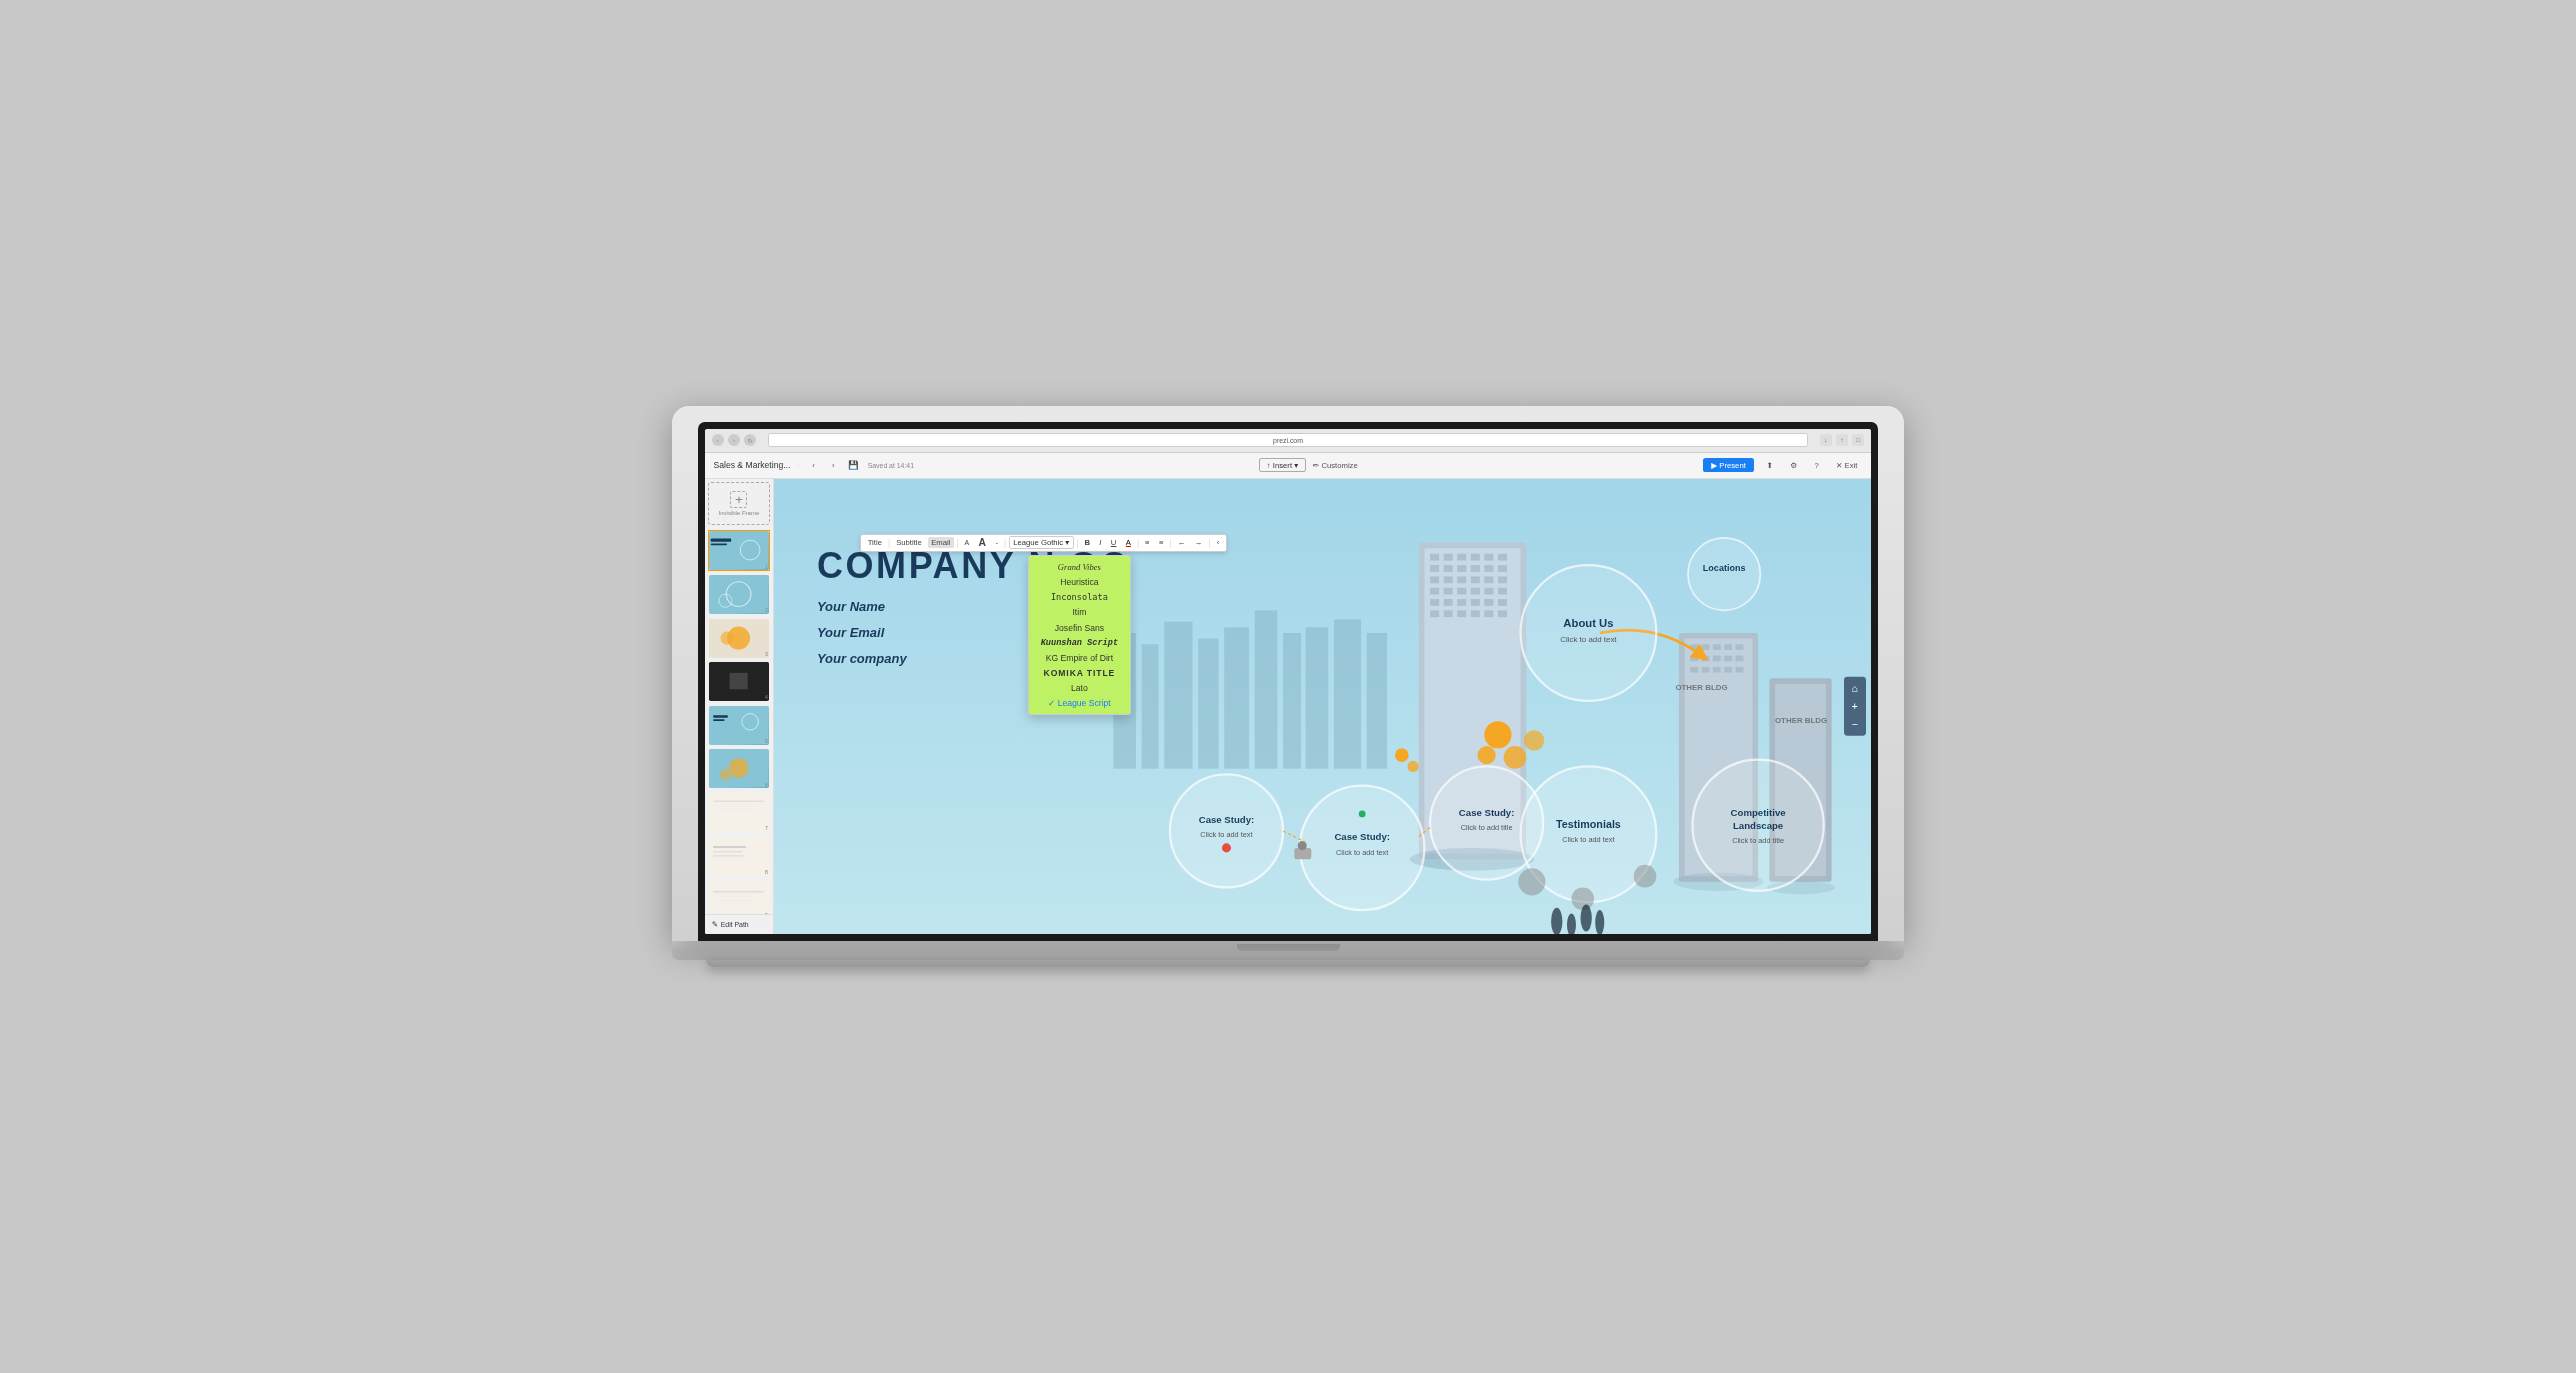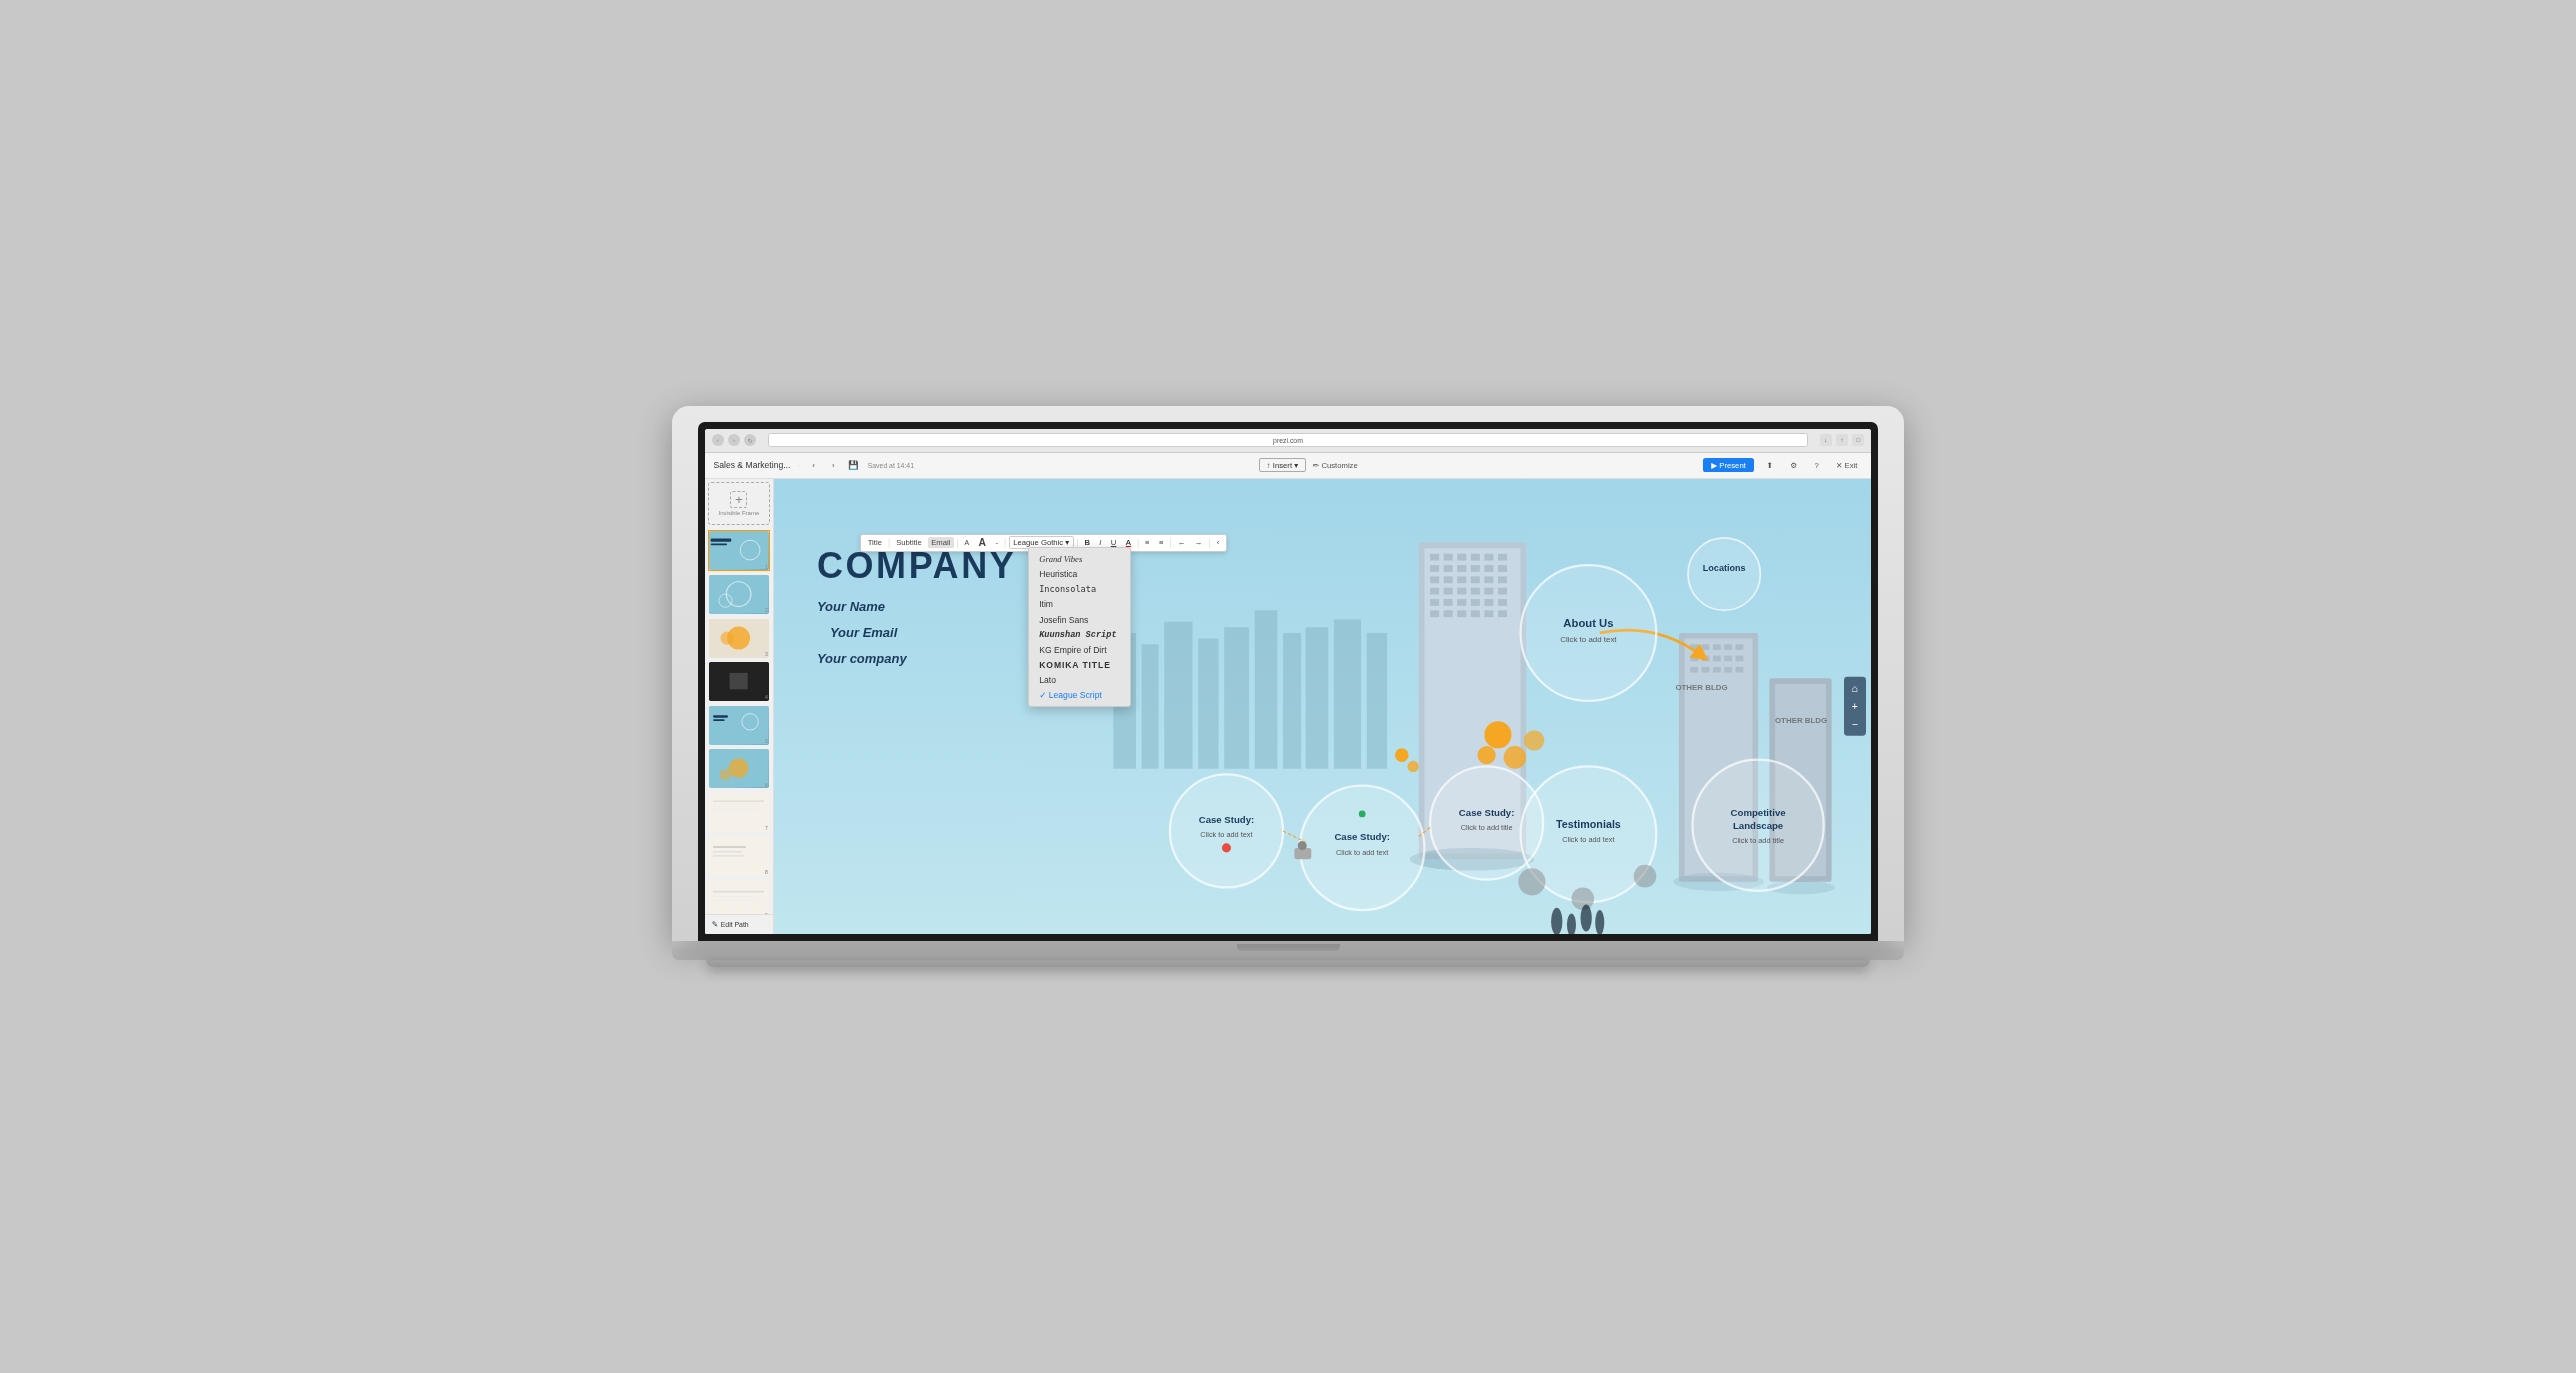--- a/index.html
+++ b/index.html
@@ -222,29 +222,30 @@
       color: #333;
       padding: 0.9px 3.4px;
       cursor: pointer;
       display: flex; align-items: center; gap: 1.7px;
     }
     .fmt-active { background: #e0e0e0; }
 
     
     .font-dropdown-popup {
       position: absolute;
-      top: 68px;
+      top: 76px;
       left: 254px;
-      background: #e5e5e5;
+      background: #bef264;
       border: 0.9px solid #ccc;
       border-radius: 2.6px;
       box-shadow: 0 3.4px 10.3px rgba(0,0,0,0.2);
       z-index: 200;
       min-width: 103px;
       padding: 3.4px 0;
+      text-align: center;
     }
     .font-option {
       padding: 2.6px 10.3px;
       font-size: 8.6px;
       cursor: pointer;
       color: #333;
       white-space: nowrap;
     }
     .font-option.selected {
       color: #1a7ef5;
@@ -727,21 +728,21 @@
               <circle cx="565" cy="318" r="5" fill="#f5a623" opacity="0.8"></circle>
 
               <circle cx="400" cy="390" r="4" fill="#e74c3c"></circle>
               <circle cx="520" cy="360" r="3" fill="#27ae60"></circle>
             </svg>
 
             <div style="position:absolute; top:69px; left:43px; z-index:5;">
               <div style="font-size:36px; font-weight:900; letter-spacing:2.6px; text-transform:uppercase; color:#1a3a5c; font-family:'Impact','Arial Black',sans-serif; line-height:1;">COMPANY N     GO</div>
               <div style="margin-top:10.3px;">
                 <div style="font-size:13px; color:#1a3a5c; font-style:italic; font-weight:600; line-height:2;">Your Name</div>
-                <div style="font-size:13px; color:#1a3a5c; font-style:italic; font-weight:600; line-height:2;margin-left:13px;">Your Email</div>
+                <div style="font-size:13px; color:#1a3a5c; font-style:italic; font-weight:600; line-height:2;">Your Email</div>
                 <div style="font-size:13px; color:#1a3a5c; font-style:italic; font-weight:600; line-height:2;">Your company</div>
               </div>
             </div>
 
             <div class="text-format-bar">
               <div class="fmt-btn">
                 <span>Title</span>
               </div>
               <div class="fmt-sep">|</div>
               <div class="fmt-btn">

